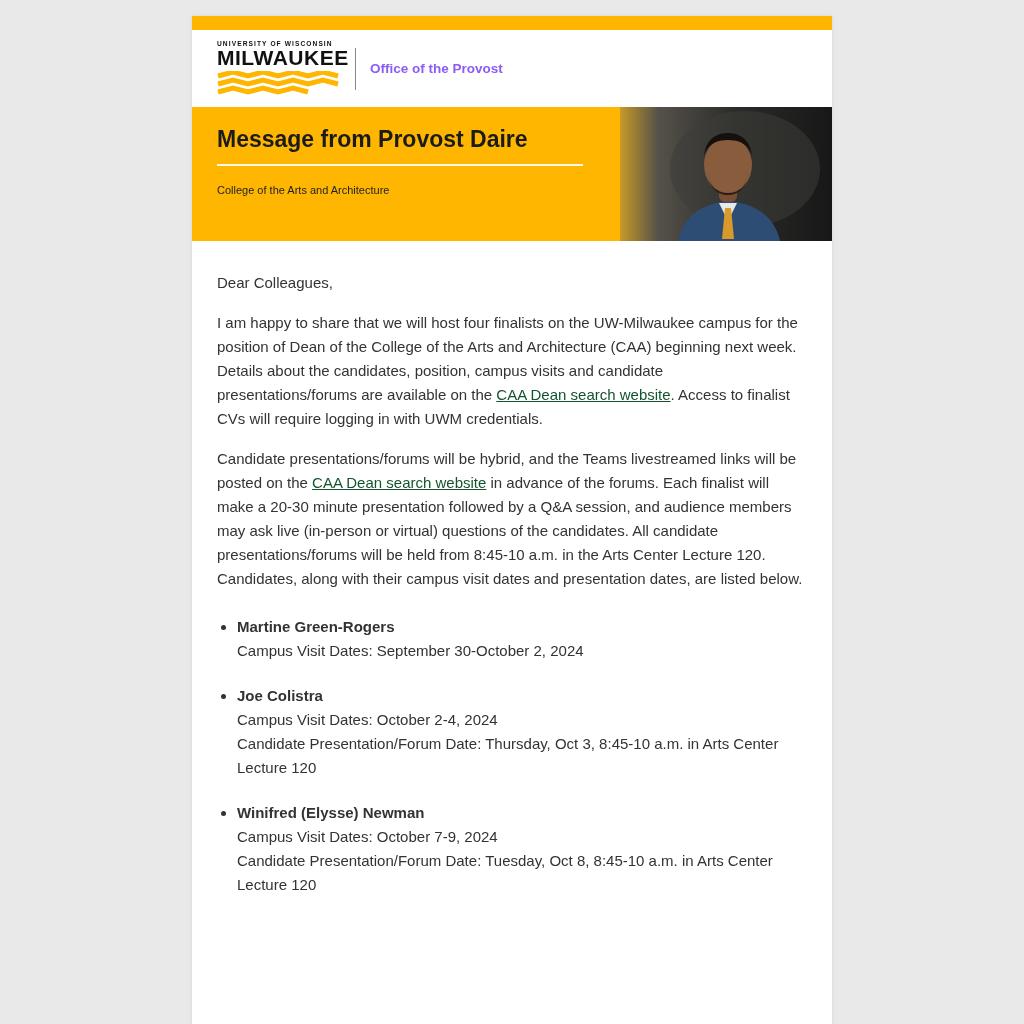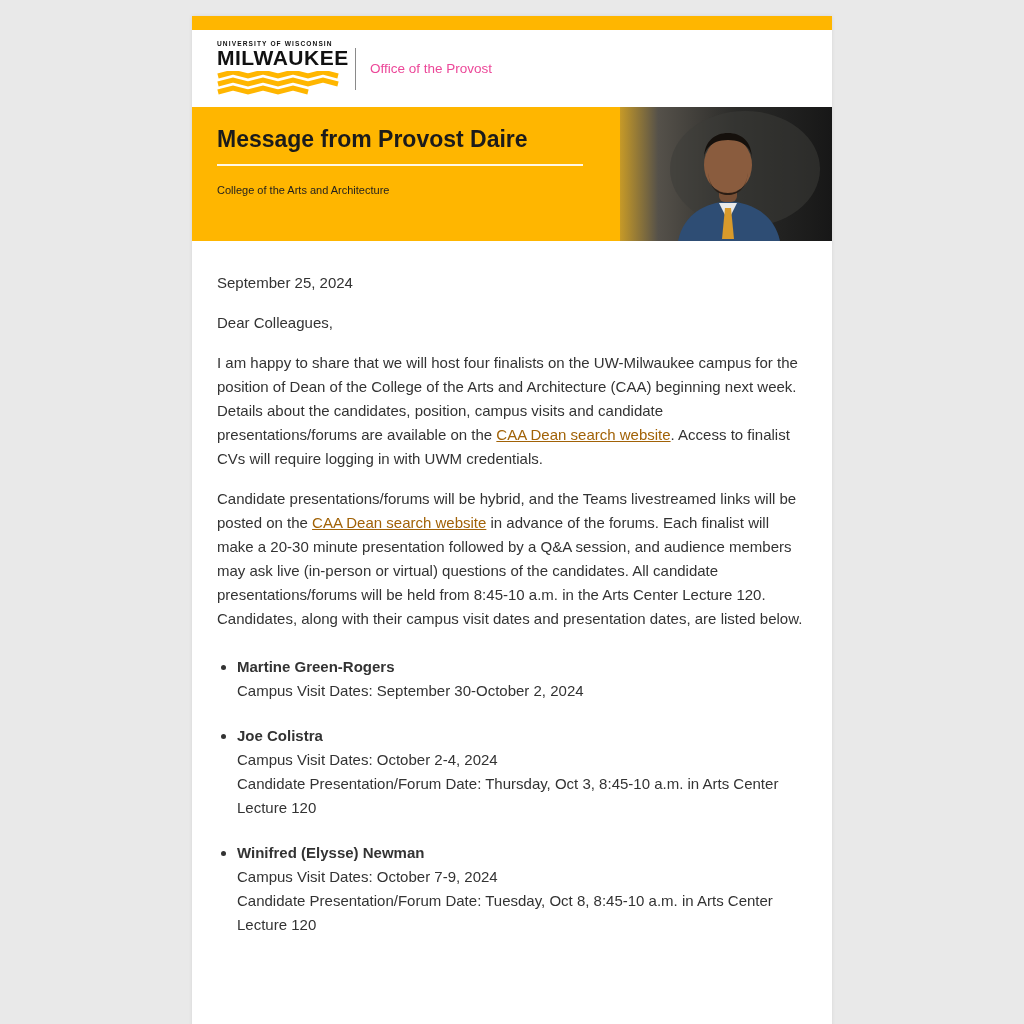--- a/index.html
+++ b/index.html
@@ -40,22 +40,22 @@
     line-height: 22px;
   }
   .logo-waves { margin-top: 2px; }
   .header-divider {
     width: 1px; height: 42px;
     background: #8a8a8a;
     margin: 0 14px 0 14px;
   }
   .header-dept {
     font-size: 13.5px;
-    font-weight: normal;
-    color: #ec4899;
+    font-weight: bold;
+    color: #8b5cf6;
   }
   .banner {
     height: 134px;
     background: #ffb600;
     display: flex;
     overflow: hidden;
   }
   .banner-text { flex: 1; padding: 19px 0 0 25px; }
   .banner-title {
     font-size: 23px;
@@ -77,21 +77,21 @@
     background: #ffffff;
     padding: 30px 26px 40px 25px;
     color: #333333;
     font-size: 15px;
     line-height: 24px;
   }
   .date-line { margin-bottom: 40px; }
   .body-area p { margin-bottom: 16px; }
   .salutation { margin-bottom: 16px; }
   a.doc-link {
-    color: #a16207;
+    color: #14532d;
     text-decoration: underline;
     cursor: pointer;
   }
   ul.candidate-list {
     margin: 24px 0 0 0;
     padding-left: 20px;
     list-style: disc;
   }
   ul.candidate-list li { margin-bottom: 21px; }
   .cand-name { font-weight: bold; }
@@ -143,21 +143,20 @@
         <path d="M105 101 L111 101 L114 132 L102 132 Z" fill="#d89a2b"></path>
         <rect x="99" y="77" width="18" height="18" rx="6" fill="#774f35"></rect>
         <ellipse cx="108" cy="58" rx="24" ry="28" fill="#8a5c3e"></ellipse>
         <path d="M84 52 C84 34 95 26 108 26 C121 26 132 34 132 52 C132 44 126 33 108 33 C90 33 84 44 84 52 Z" fill="#15100c"></path>
         <path d="M88 66 C90 82 98 88 108 88 C118 88 126 82 128 66 C126 80 120 86 108 86 C96 86 90 80 88 66 Z" fill="#2a1d14"></path>
       </svg>
     </div>
   </div>
 
   <div class="body-area">
-    <p class="date-line">September 25, 2024</p>
 
     <p class="salutation">Dear Colleagues,</p>
 
     <p><span>I am happy to share that we will host four finalists on the UW-Milwaukee campus for the position of Dean of the College of the Arts and Architecture (CAA) beginning next week. Details about the candidates, position, campus visits and candidate presentations/forums are available on the </span><a class="doc-link" href="#">CAA Dean search website</a><span>. Access to finalist CVs will require logging in with UWM credentials.</span></p>
 
     <p><span>Candidate presentations/forums will be hybrid, and the Teams livestreamed links will be posted on the </span><a class="doc-link" href="#">CAA Dean search website</a><span> in advance of the forums. Each finalist will make a 20-30 minute presentation followed by a Q&amp;A session, and audience members may ask live (in-person or virtual) questions of the candidates. All candidate presentations/forums will be held from 8:45-10 a.m. in the Arts Center Lecture 120. Candidates, along with their campus visit dates and presentation dates, are listed below.</span></p>
 
     <ul class="candidate-list">
       <li>
         <span class="cand-name">Martine Green-Rogers</span>

